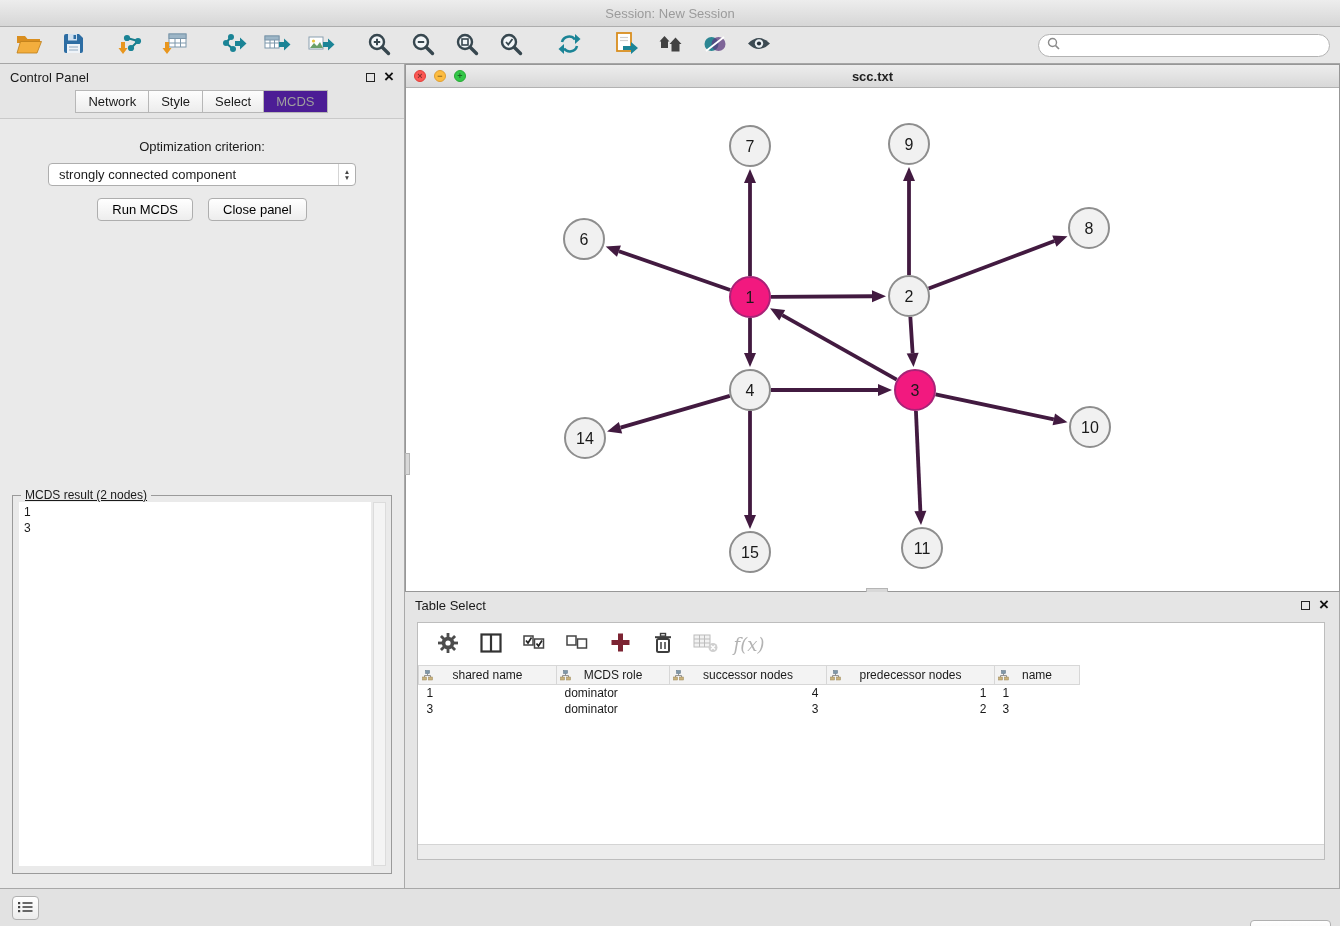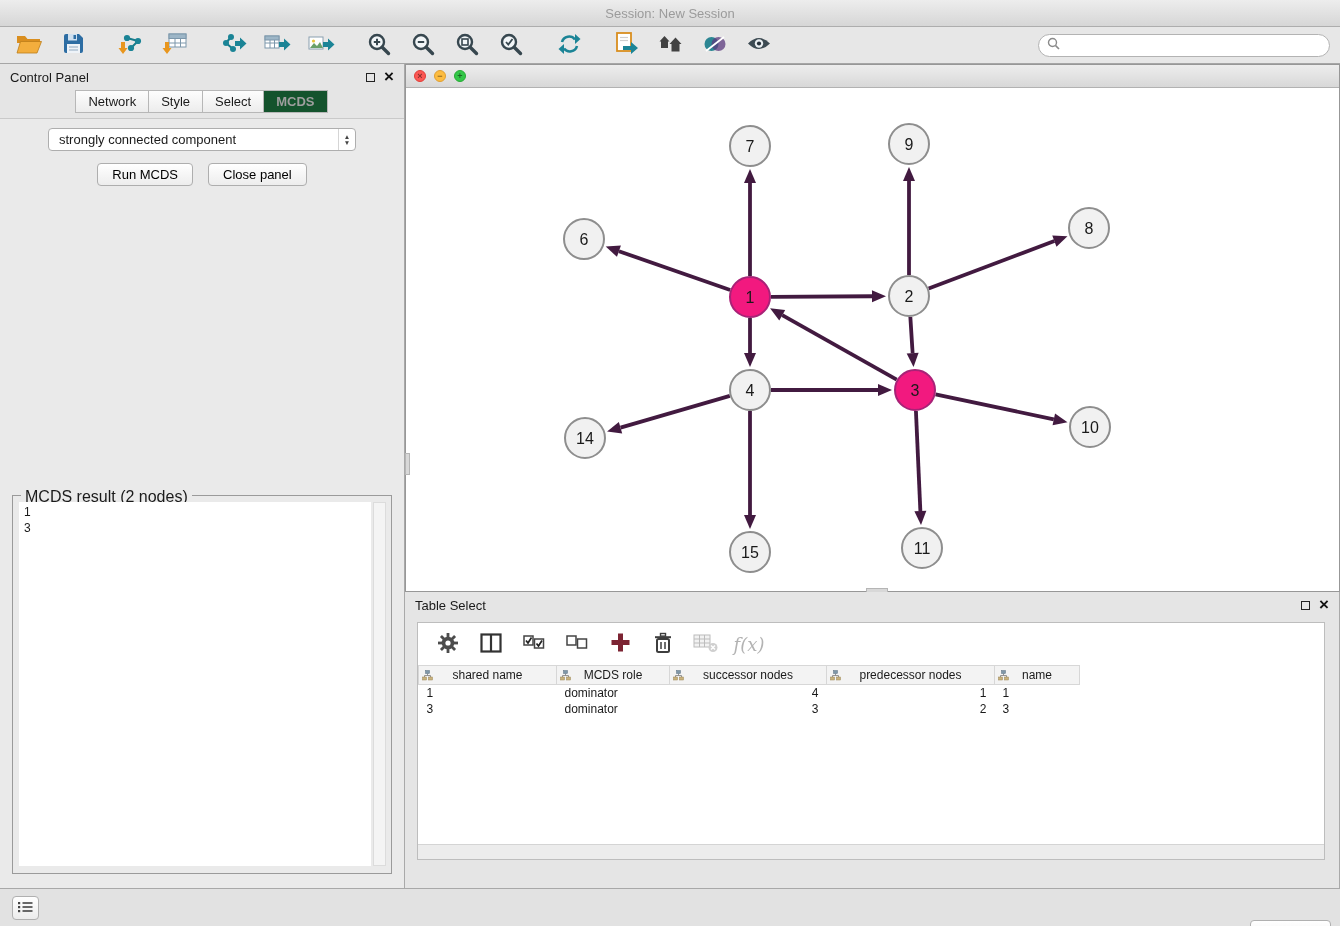--- a/index.html
+++ b/index.html
@@ -23,31 +23,31 @@
 
   
   .control-panel { position:absolute; left:0; top:64px; width:405px; bottom:38px; background:#e5e5e5; border-right:1px solid #a9a9a9; }
   .panel-header { height:26px; display:flex; align-items:center; padding:0 10px; font-size:13px; }
   .panel-controls { margin-left:auto; display:flex; gap:9px; align-items:center; }
   .float-icon { width:9px; height:9px; border:1.5px solid #222; display:inline-block; }
   .close-icon { font-size:17px; font-weight:bold; color:#111; line-height:12px; }
   .cp-tabs { display:flex; justify-content:center; padding-bottom:16px; }
   .cp-tab, .tp-tab { font-size:13px; padding:3px 12px; background:linear-gradient(#fdfdfd,#ececec);
     border:1px solid #b7b7b7; margin-left:-1px; color:#1a1a1a; white-space:nowrap; }
-  .cp-tab.active, .tp-tab.active { background:#14532d; color:#9e9e9e;font-weight:bold; }
+  .cp-tab.active, .tp-tab.active { background:#4c1d95; color:#9e9e9e; }
   .cp-body { position:absolute; left:0; right:0; top:54px; bottom:0; background:#eaeaea; border-top:1px solid #c9c9c9; }
   .opt-label { text-align:center; margin-top:20px; font-size:13px; }
   .dropdown { margin:9px auto 0; width:308px; height:23px; background:#fff; border:1px solid #aeaeae; border-radius:4px;
     display:flex; align-items:center; padding:0 0 0 10px; font-size:13px; overflow:hidden; }
   .spinner { margin-left:auto; width:17px; height:100%; border-left:1px solid #d5d5d5; display:flex; flex-direction:column;
     align-items:center; justify-content:center; font-size:6.5px; color:#444; line-height:5.5px; }
   .btn-row { display:flex; justify-content:center; gap:15px; margin-top:12px; }
   .cp-btn { font-size:13px; padding:3px 14px; background:linear-gradient(#ffffff,#ededed); border:1px solid #aeaeae; border-radius:4px; font-family:inherit; }
   .result-box { position:absolute; left:12px; right:12px; top:376px; bottom:14px; border:1px solid #9a9a9a; }
-  .result-legend { position:absolute; top:-8px; left:8px; background:#eaeaea; padding:0 4px; font-size:16px; }
+  .result-legend { position:absolute; top:-8px; left:8px; background:#eaeaea; padding:0 4px; font-size:12px;text-decoration:underline; }
   .result-area { position:absolute; left:6px; top:6px; right:20px; bottom:7px; background:#fff; font-size:12px; line-height:16px; padding:2px 5px; }
   .result-scroll { position:absolute; right:5px; top:6px; bottom:7px; width:13px; background:#f4f4f4; border:1px solid #dcdcdc; }
 
   
   .network-window { position:absolute; left:405px; top:64px; width:935px; height:528px; background:#fff; border:1px solid #979797; }
   .net-titlebar { height:23px; background:linear-gradient(#ededed,#d8d8d8); border-bottom:1px solid #b2b2b2;
     display:flex; align-items:center; padding:0 8px; position:relative; }
   .traffic { display:flex; gap:8px; z-index:2; }
   .light { width:12px; height:12px; border-radius:50%; display:flex; align-items:center; justify-content:center;
     font-size:9px; font-weight:bold; color:rgba(0,0,0,0.48); line-height:1; }
@@ -248,20 +248,21 @@
         <span class="close-icon">×</span>
       </span>
     </div>
     <div class="cp-tabs" id="cp-tabs">
         <div class="cp-tab">Network</div>
         <div class="cp-tab">Style</div>
         <div class="cp-tab">Select</div>
         <div class="cp-tab active">MCDS</div>
       </div>
     <div class="cp-body">
+      <div class="opt-label">Optimization criterion:</div>
       <div class="dropdown">
         <span>strongly connected component</span>
         <span class="spinner">
             <span>▲</span>
             <span>▼</span>
           </span>
       </div>
       <div class="btn-row">
         <button class="cp-btn">Run MCDS</button>
         <button class="cp-btn">Close panel</button>
@@ -272,20 +273,21 @@
             <div>1</div>
             <div>3</div>
           </div>
         <div class="result-scroll"></div>
       </div>
     </div>
   </div>
 
   <div class="network-window">
     <div class="net-titlebar">
+      <span class="net-title">scc.txt</span>
       <span class="traffic">
         <span class="light red">×</span>
         <span class="light yellow">−</span>
         <span class="light green">+</span>
       </span>
     </div>
     <div class="canvas">
       <svg id="graph-svg" width="933" height="503" viewBox="0 0 933 503">
           <g>
             <line x1="344" y1="188" x2="344" y2="95" stroke="#421a40" stroke-width="3.8"></line>

